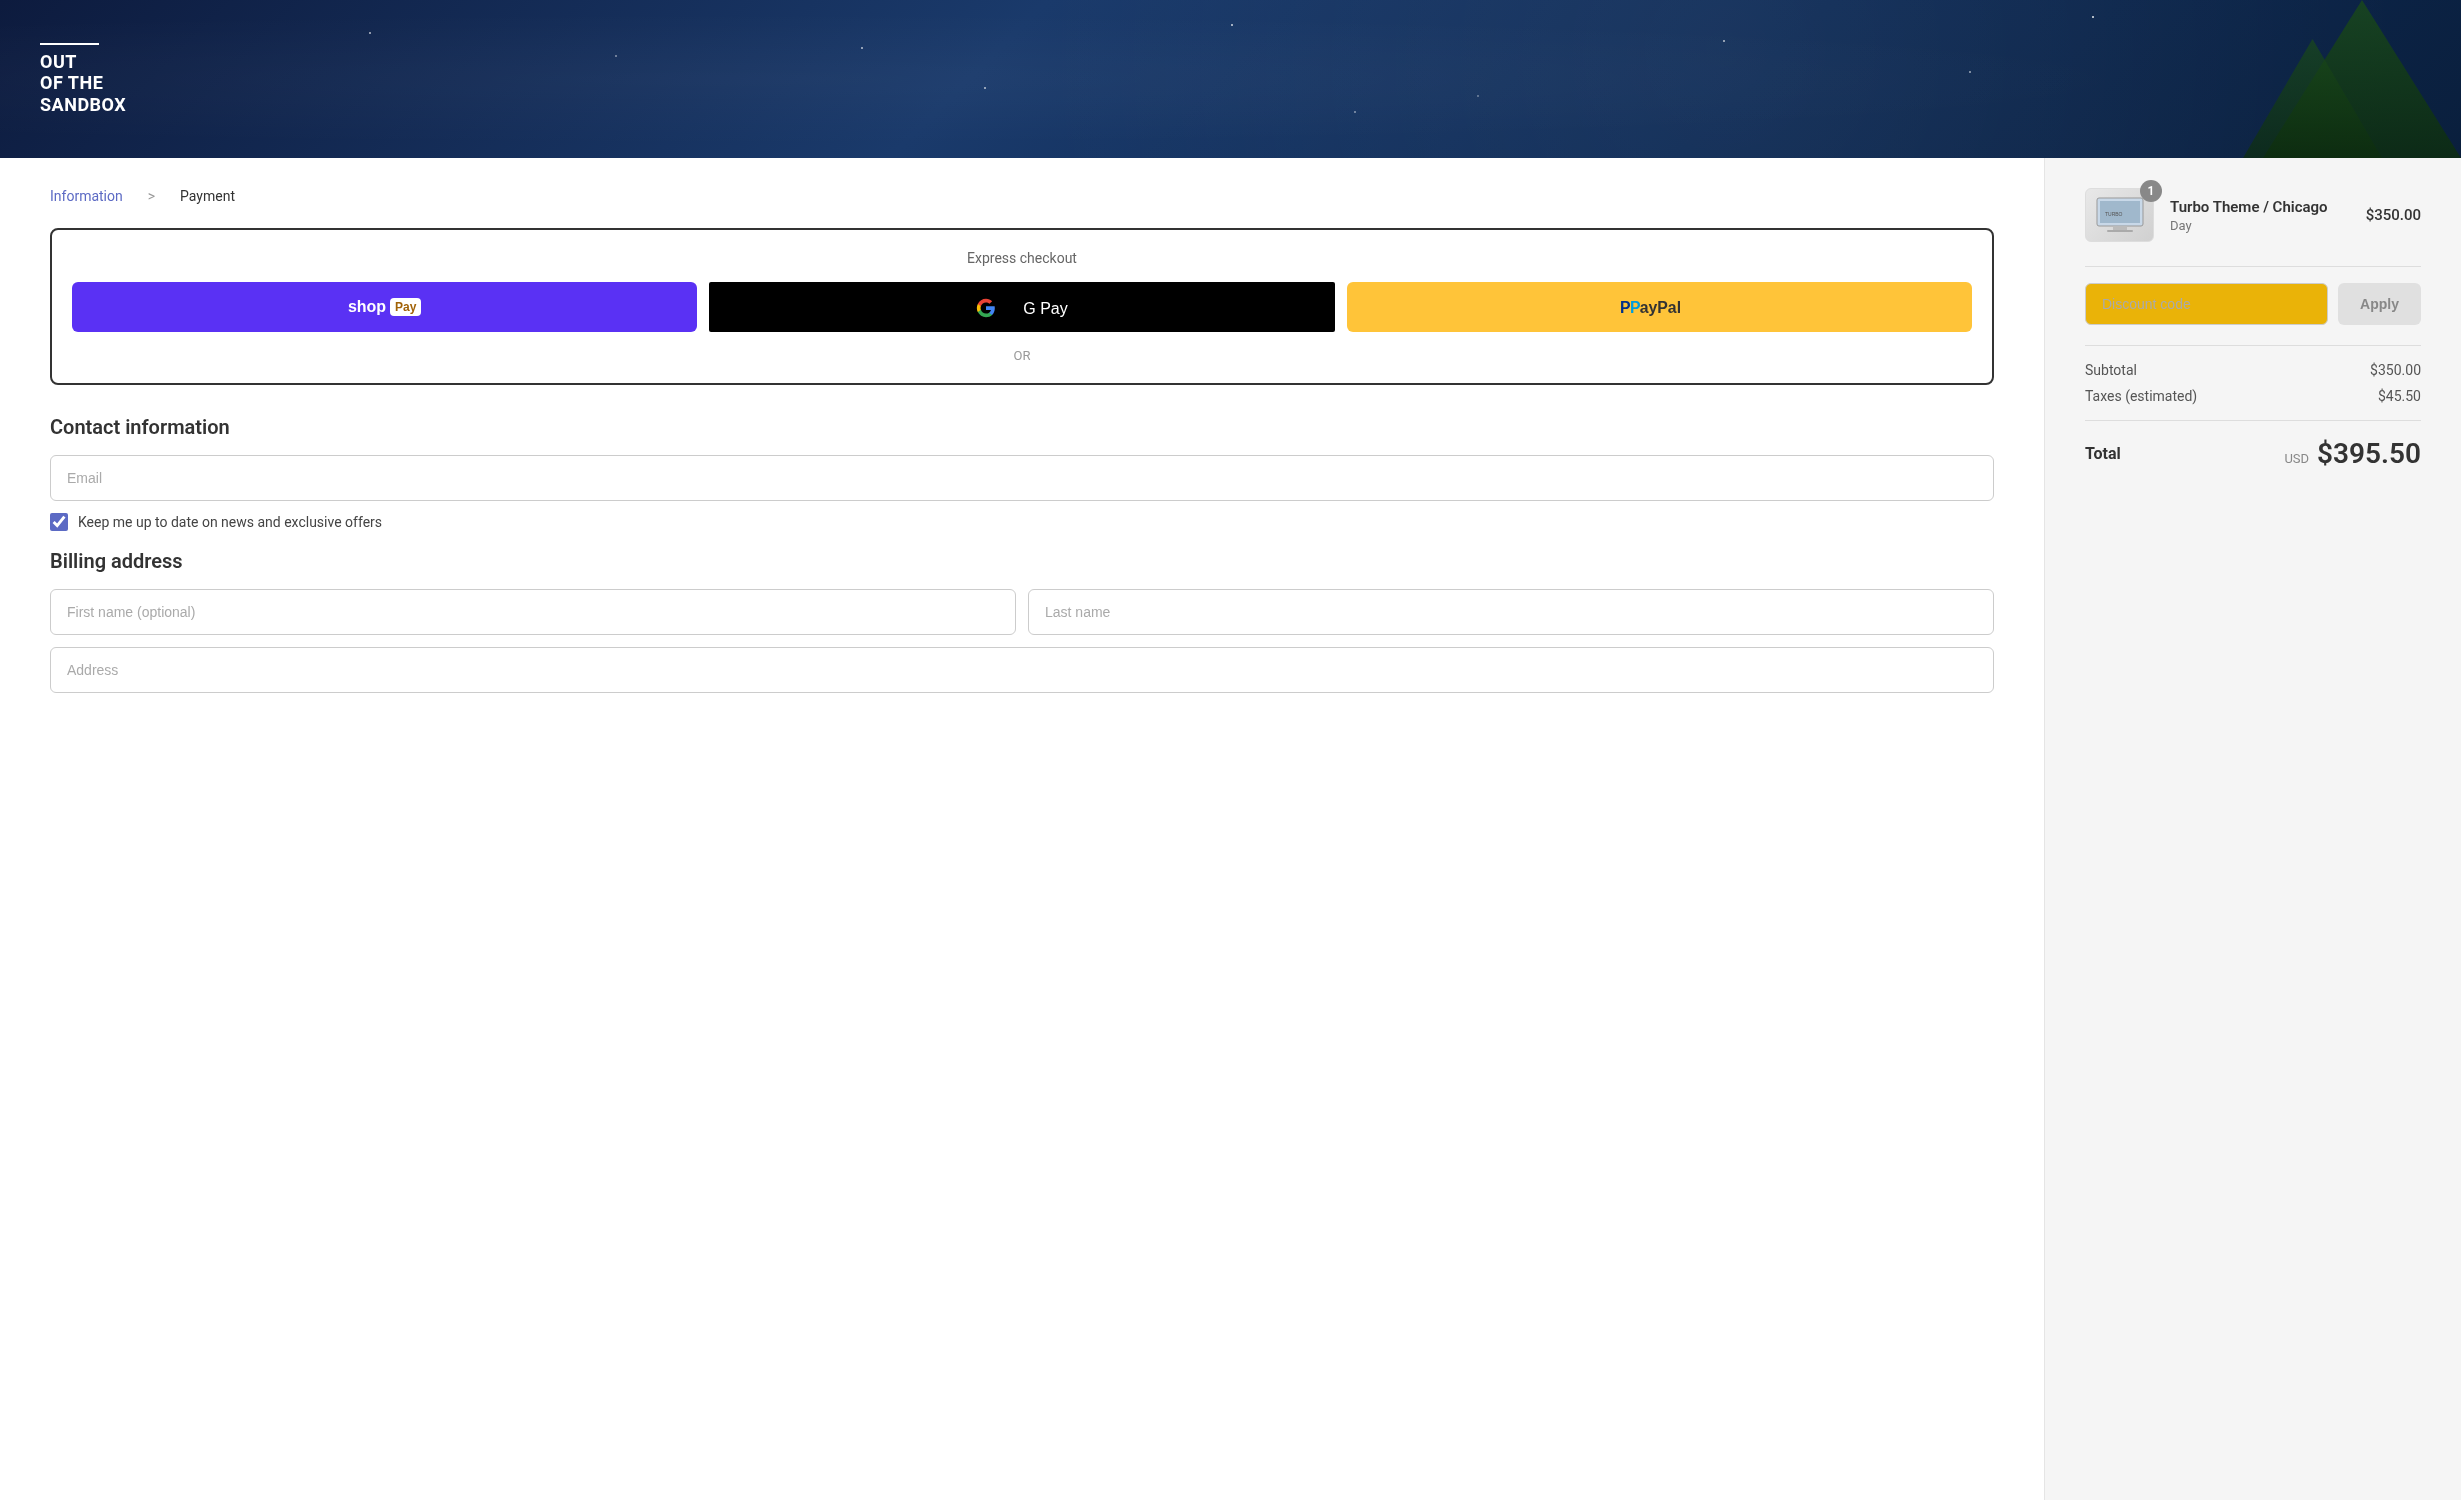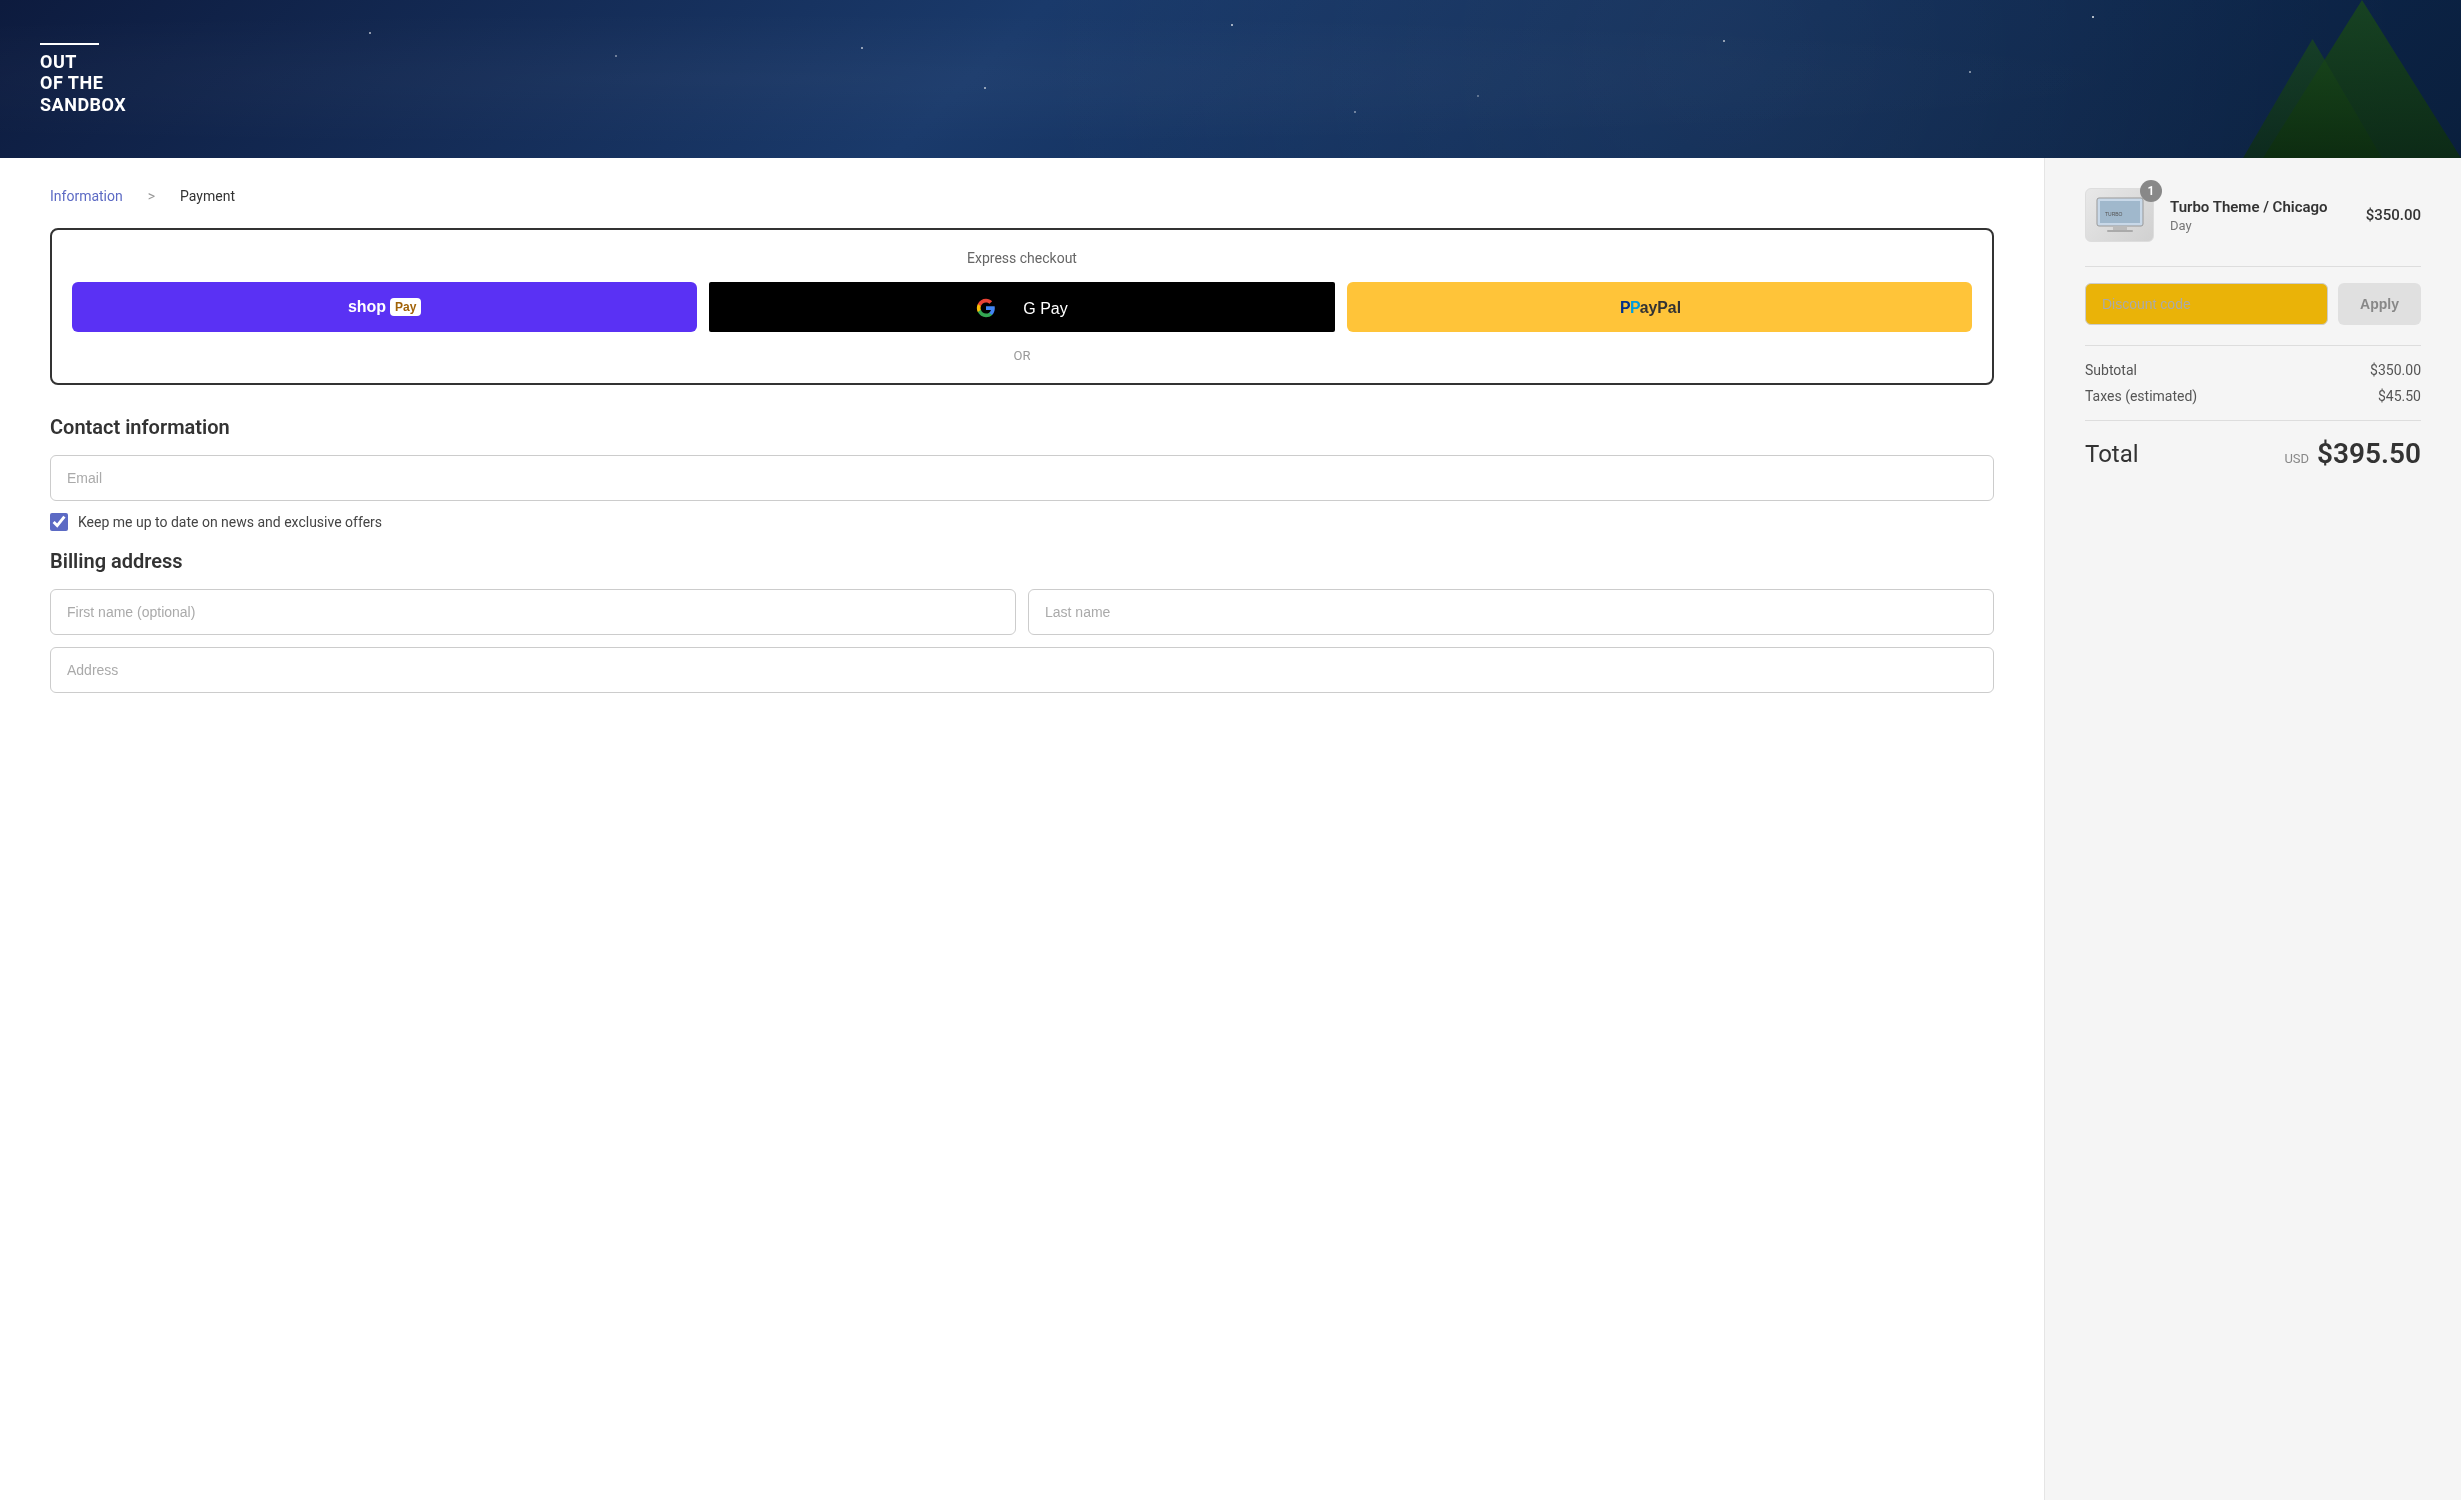--- a/index.html
+++ b/index.html
@@ -293,21 +293,21 @@
       color: #555;
     }
     .total-final-row {
       display: flex;
       justify-content: space-between;
       align-items: center;
       margin-top: 16px;
       padding-top: 16px;
       border-top: 1px solid #ddd;
     }
-    .total-label { font-size: 24px; font-weight: 400; color: #333; }
+    .total-label { font-size: 16px; font-weight: 700; color: #333; }
     .total-amount-wrap { display: flex; align-items: baseline; gap: 8px; }
     .total-currency { font-size: 13px; color: #888; }
     .total-amount { font-size: 28px; font-weight: 600; color: #333; }
   </style>
 </head>
 <body>
 
 <header class="header">
   <div class="header-stars">
     <div class="star" style="top:20%;left:15%;"></div>

